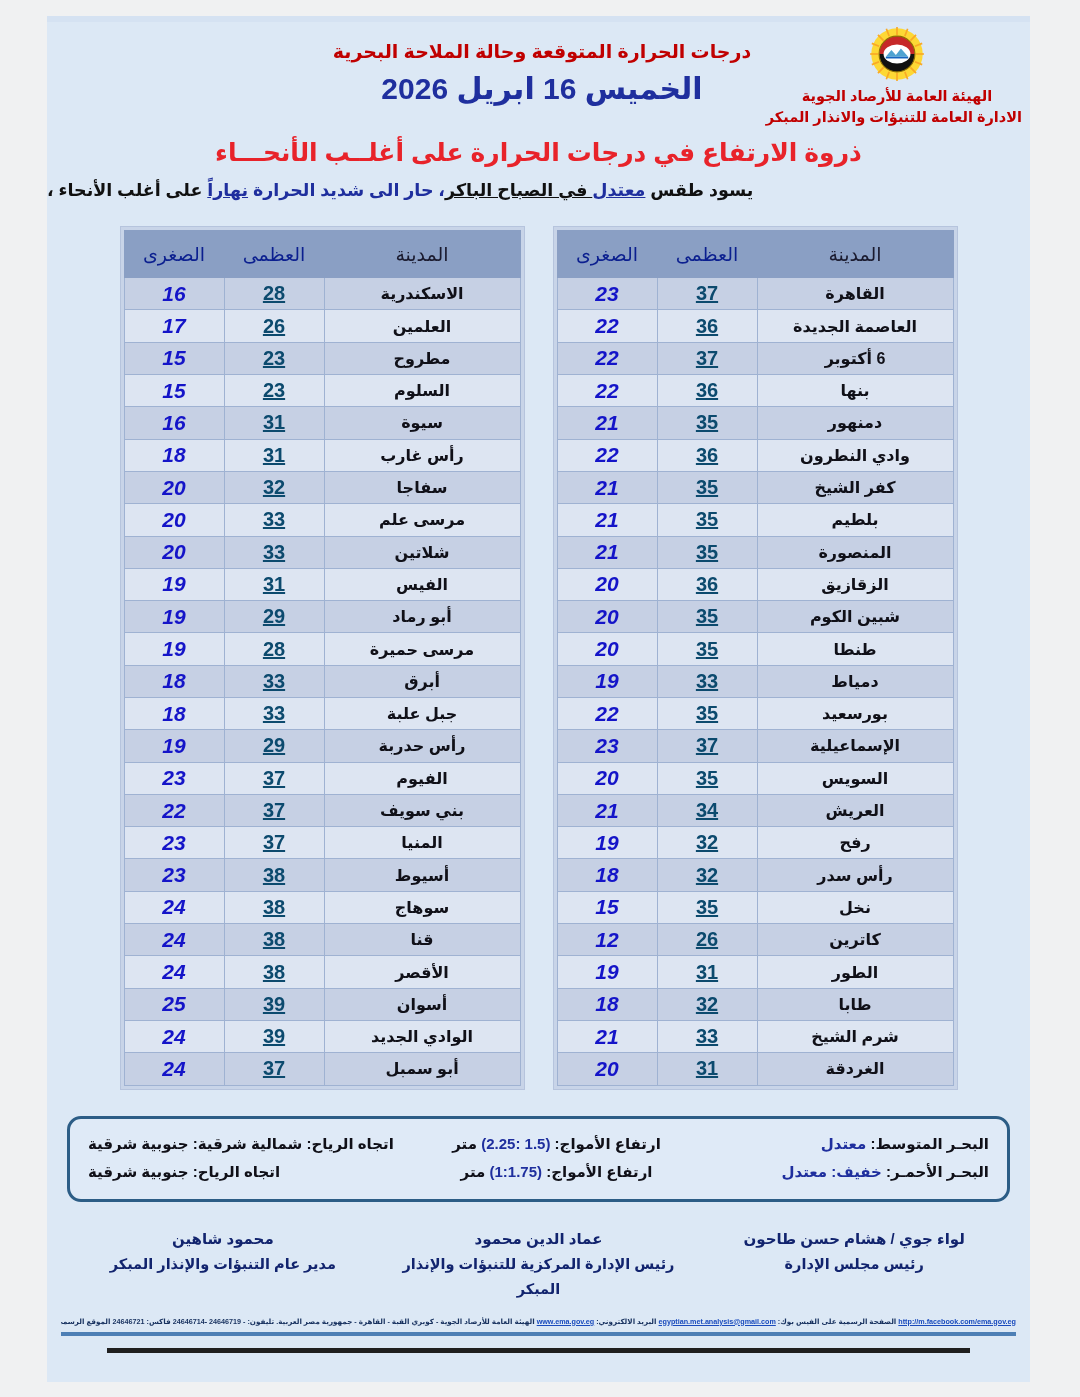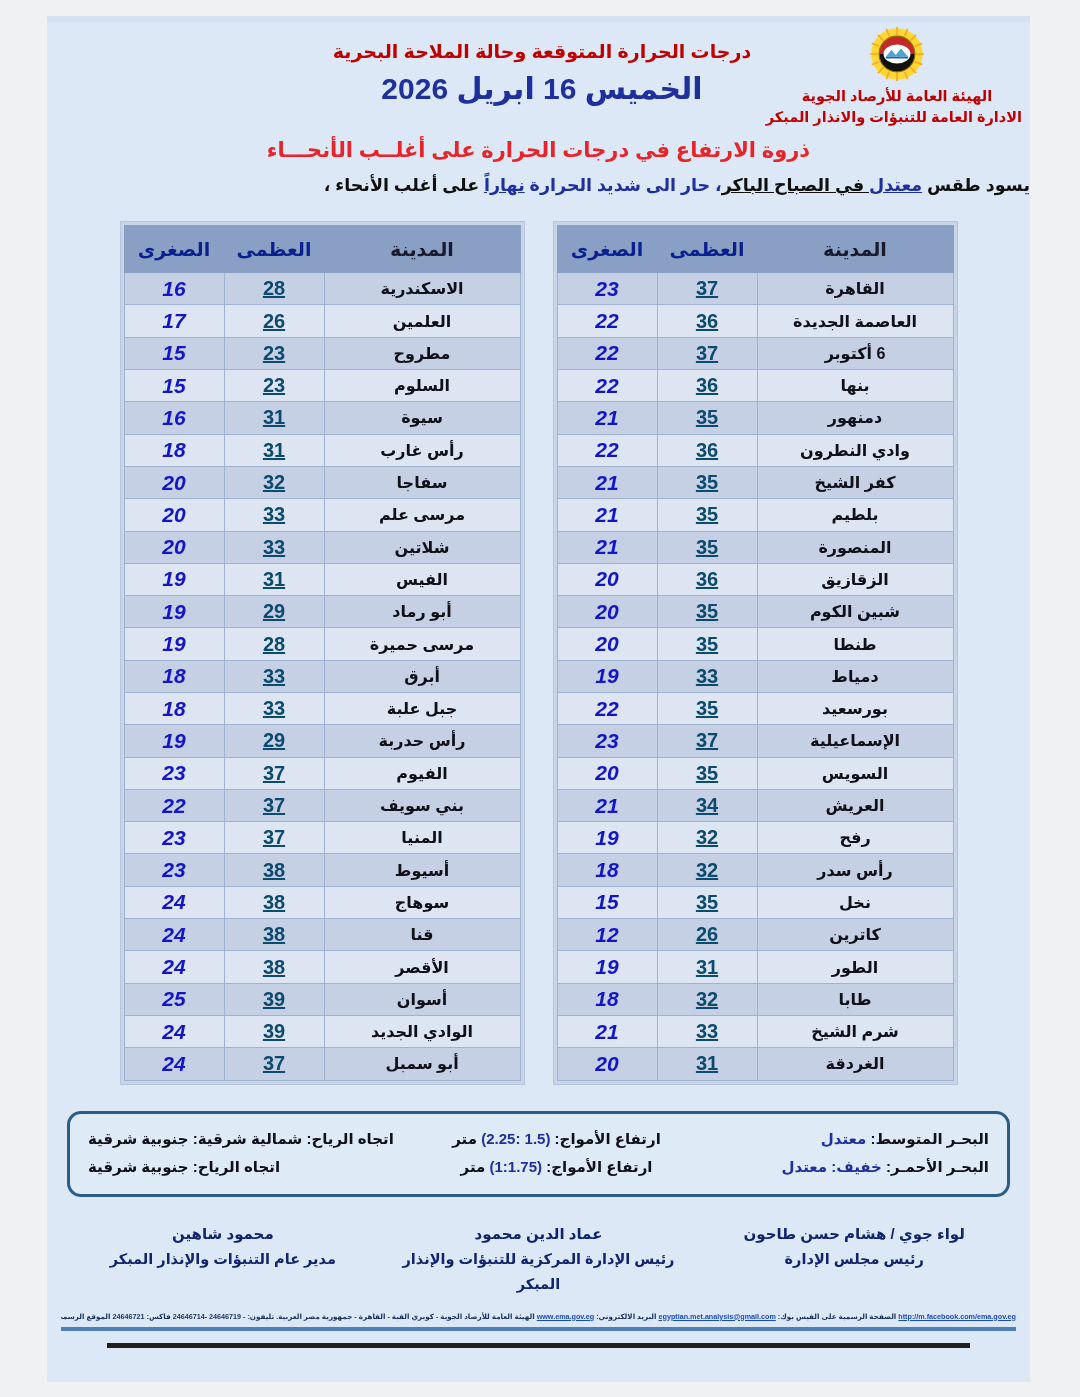--- a/index.html
+++ b/index.html
@@ -65,26 +65,26 @@
     font-size: 14.5px;
     line-height: 1.45;
     white-space: nowrap;
   }
 
   
   .headline {
     text-align: center;
     color: #e8232a;
     font-weight: bold;
-    font-size: 21px;
+    font-size: 25px;
     margin-top: -4px;
     letter-spacing: 0.3px;
   }
   .summary {
-    text-align: right;
+    text-align: left;
     margin-top: 10px;
     font-size: 17.5px;
     font-weight: bold;
     color: #101010;
     line-height: 1.55;
   }
   .summary .hl { color: #1f2f9e; }
   .summary .u  { text-decoration: underline; }
 
   
@@ -110,21 +110,21 @@
     border: 1px solid #9fb2d2;
     height: 32.3px;
     padding: 0 6px;
     text-align: center;
     vertical-align: middle;
   }
   table.wx thead th {
     background: #8a9fc4;
     height: 47px;
     font-size: 19px;
-    font-weight: bold;
+    font-weight: normal;
     border-color: #8a9fc4;
   }
   th.h-city { color: #1a1a2e; }
   th.h-max  { color: #0b1f8f; }
   th.h-min  { color: #0b1f8f; }
   col.c-city { width: 196px; }
   col.c-max  { width: 100px; }
   col.c-min  { width: 100px; }
   tbody tr:nth-child(odd)  td { background: #c6d0e4; }
   tbody tr:nth-child(even) td { background: #dde5f2; }

